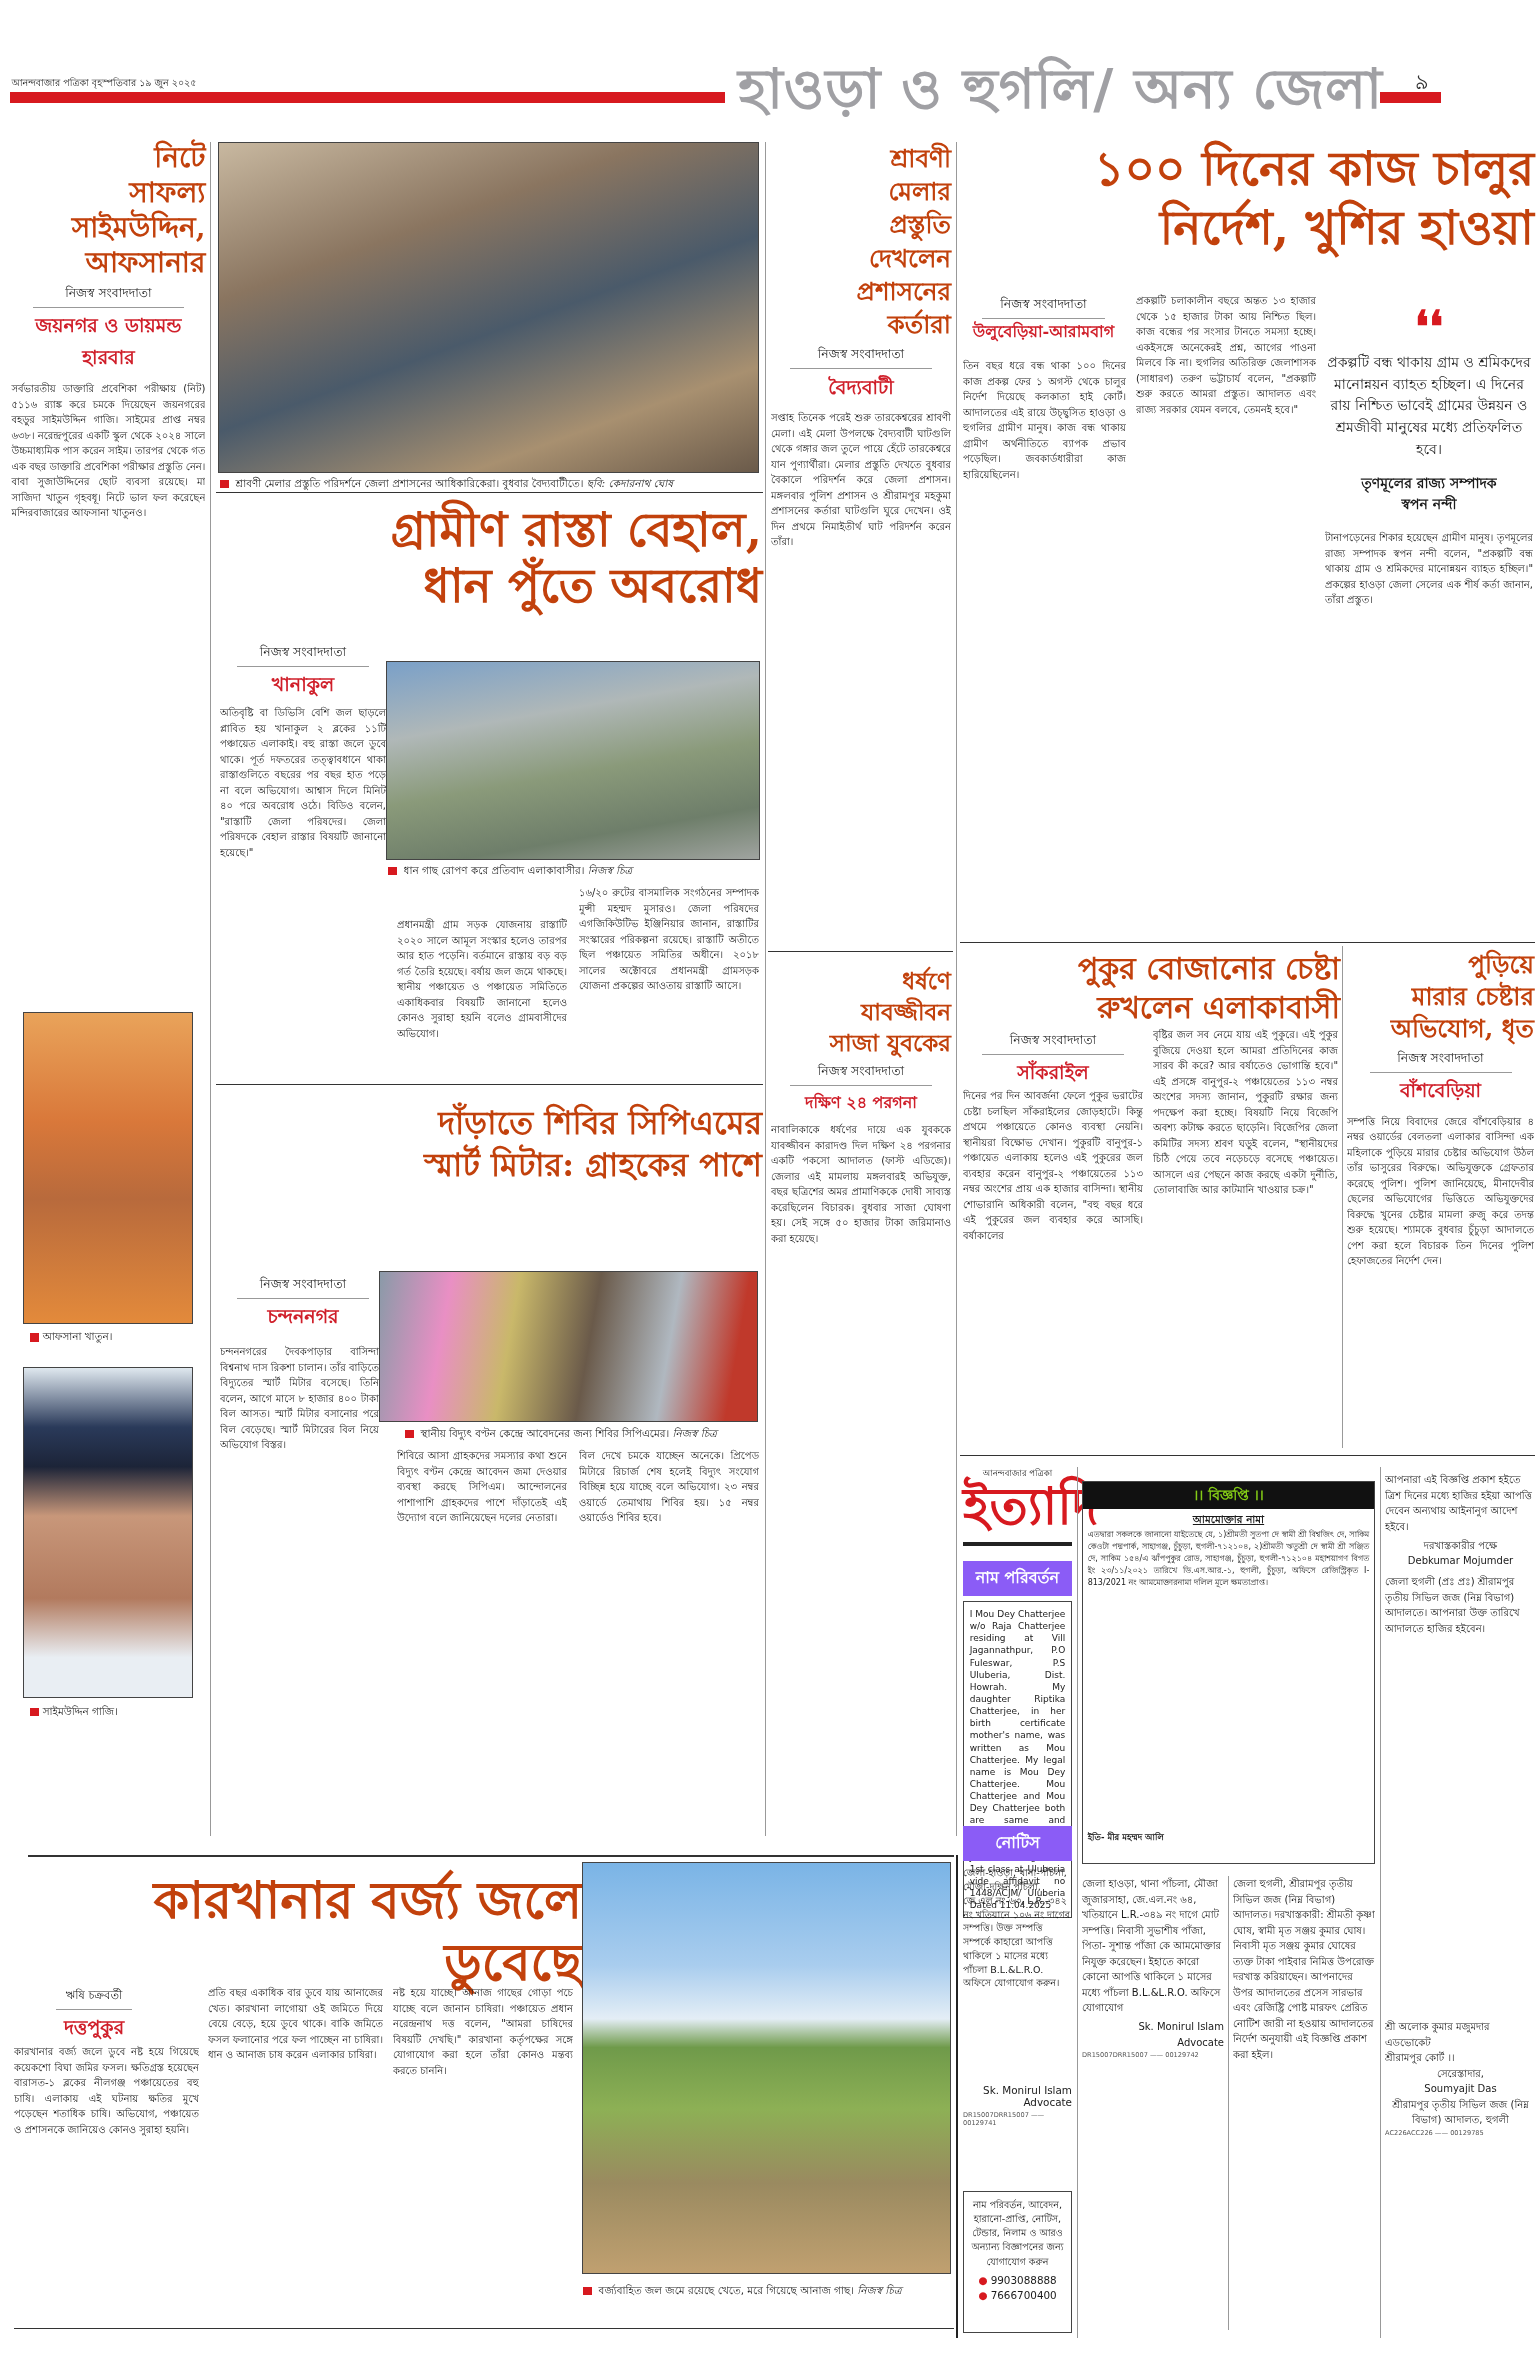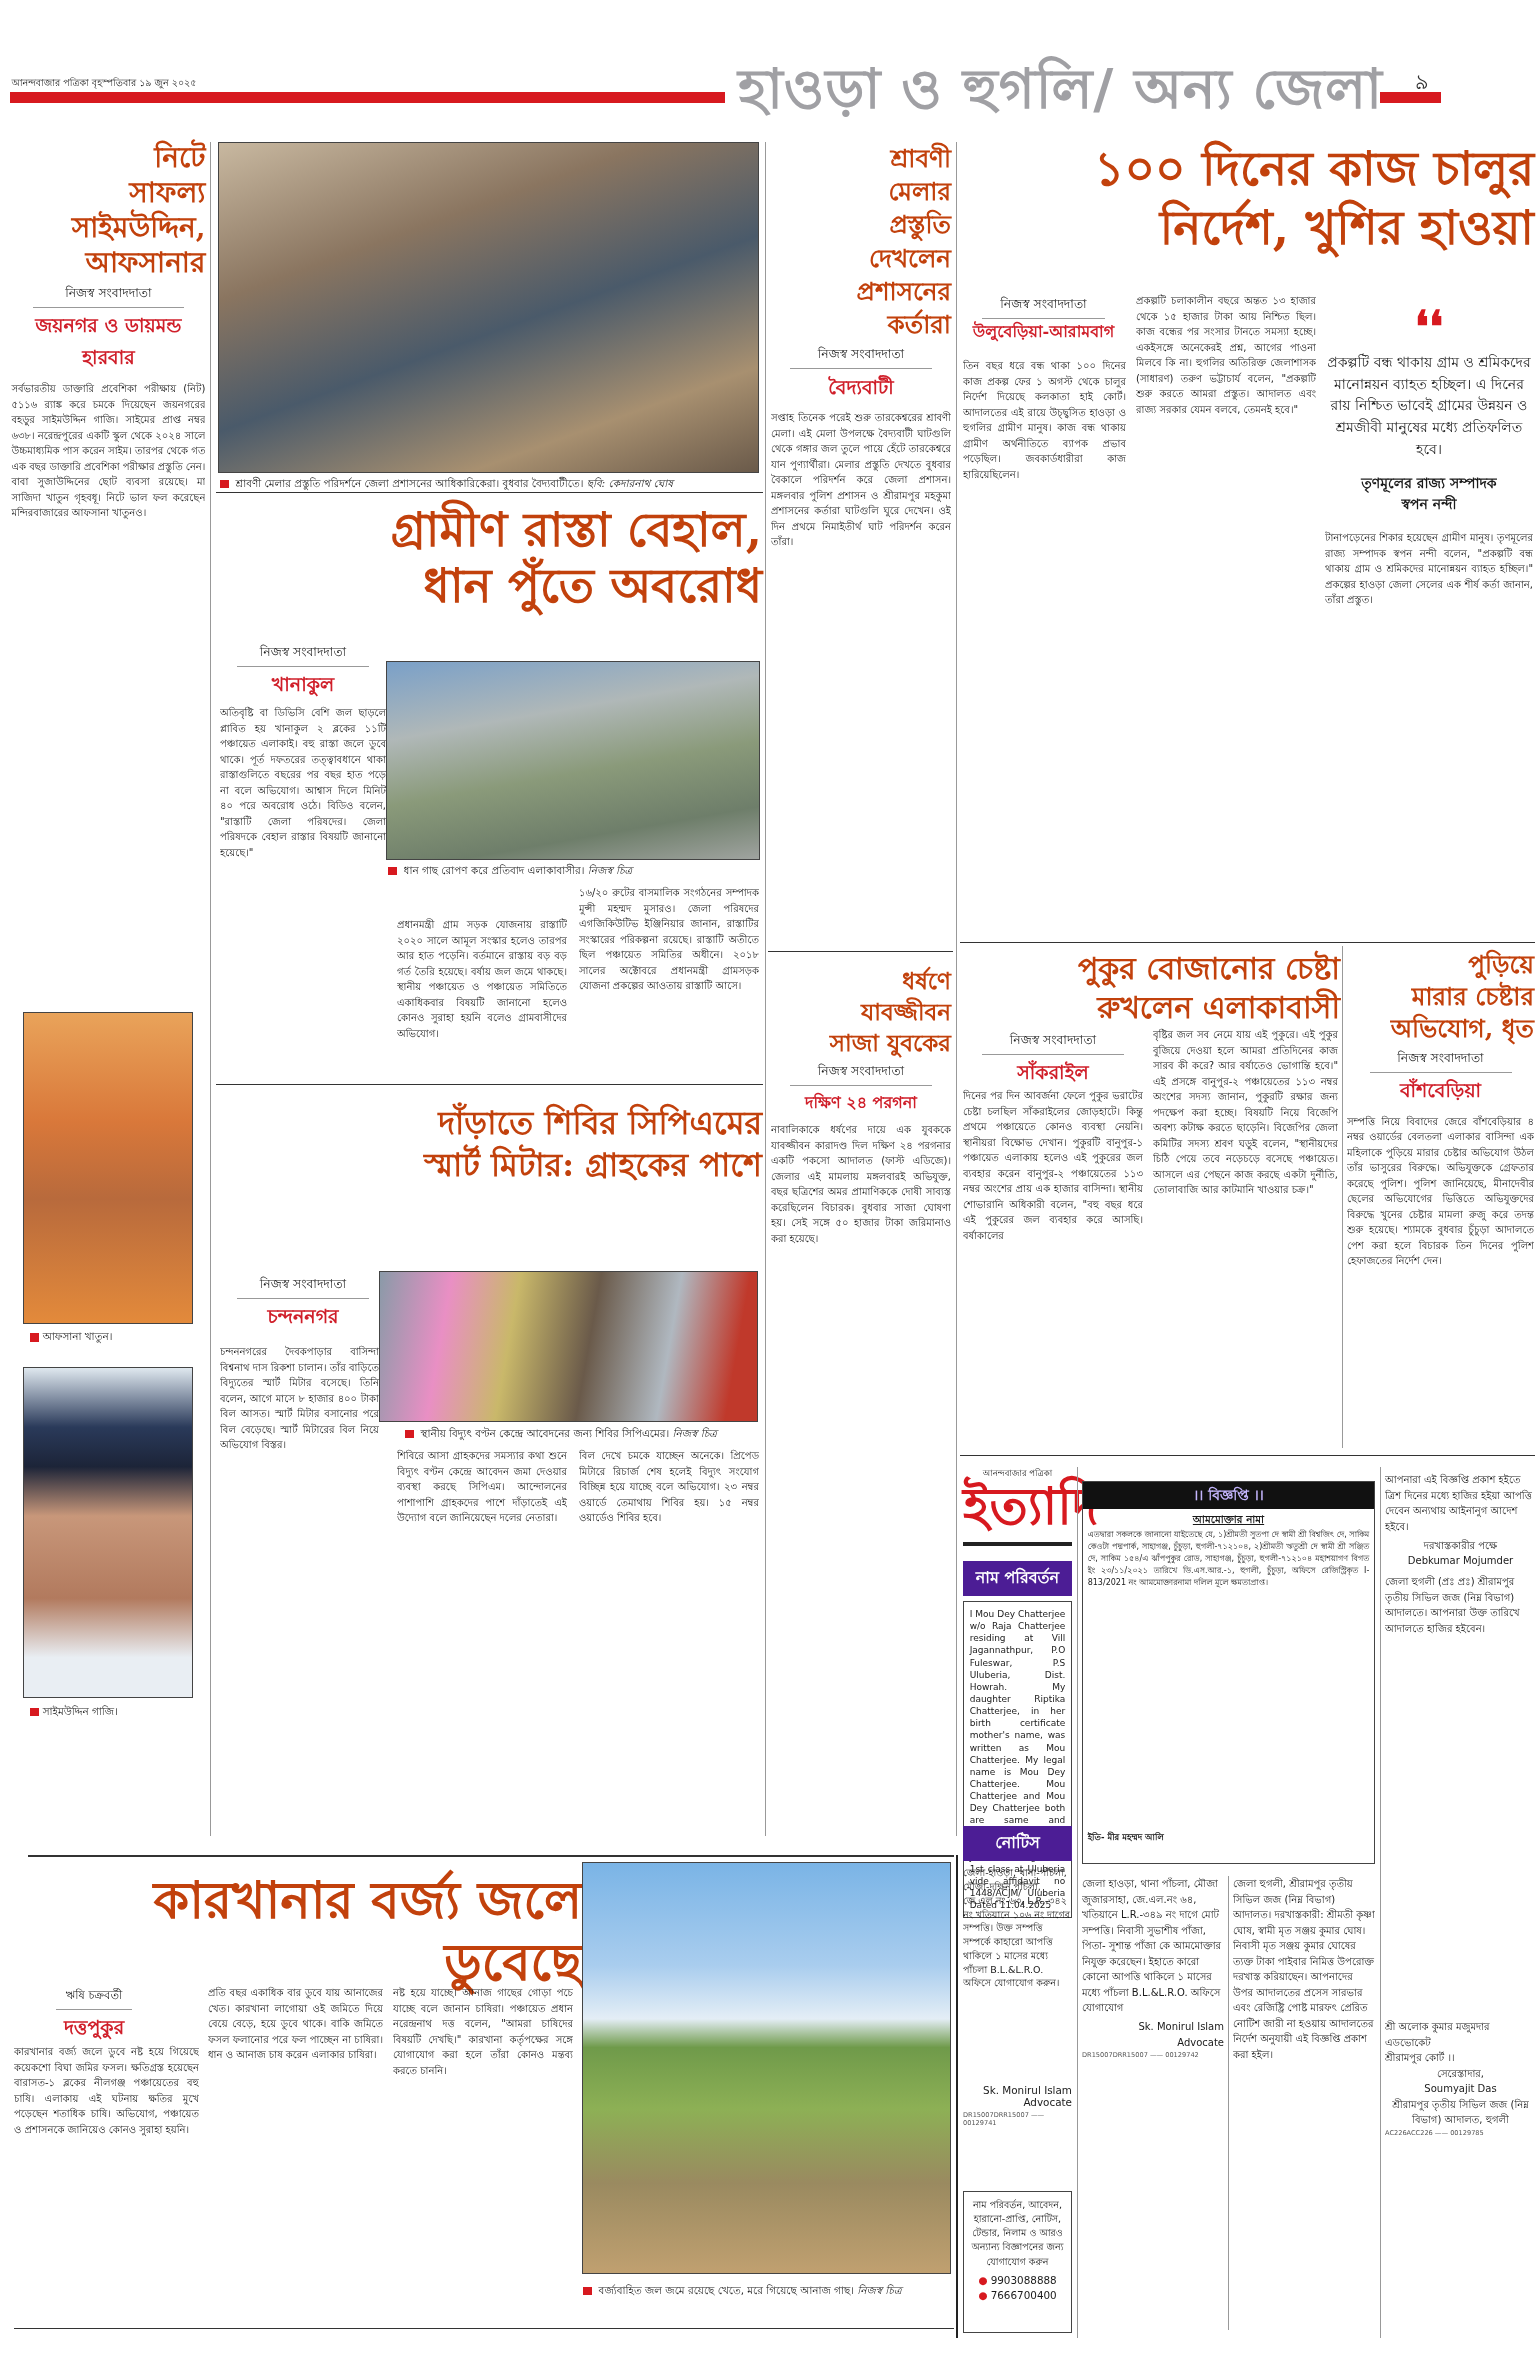--- a/index.html
+++ b/index.html
@@ -18,22 +18,22 @@
 .vrule{background:#999;width:0.9px}
 .hrule{background:#333;height:1.9px}
 .photo{overflow:hidden;border:0.9px solid #444}
 .cap{font-size:10.4px;color:#222;white-space:nowrap;overflow:hidden}
 .cap:before{content:"";display:inline-block;width:8.5px;height:8.5px;background:#d7191f;margin-right:3.8px;vertical-align:middle}
 .cap i{font-style:italic}
 .quote-mark{color:#d7191f;font-size:44px;font-weight:bold;text-align:center;font-family:"DejaVu Serif",serif}
 .qtext{font-size:14px;text-align:center;line-height:1.55;color:#222}
 .qauthor{font-size:14px;text-align:center;font-weight:bold;line-height:1.5;margin-top:13px}
 .ad-box{border:0.9px solid #444;padding:5.7px;font-size:10.4px;line-height:1.4}
-.ad-header{background:#4c1d95;color:#fff;text-align:center;font-weight:bold;font-size:16px;padding:3.8px 0}
-.black-header{background:#111;color:#c4b5fd;text-align:center;font-weight:bold;font-size:14px;padding:3.8px 0}
+.ad-header{background:#8b5cf6;color:#fff;text-align:center;font-weight:bold;font-size:16px;padding:3.8px 0}
+.black-header{background:#111;color:#84cc16;text-align:center;font-weight:bold;font-size:14px;padding:3.8px 0}
 .ittyadi{font-size:51px;color:#d7191f;font-weight:bold;font-family:"DejaVu Serif",serif;text-align:center;line-height:1}
 </style>
 </head>
 <body>
 
 <div class="abs masthead">
   <div class="abs mast-date">আনন্দবাজার পত্রিকা বৃহস্পতিবার ১৯ জুন ২০২৫</div>
   <div class="abs redbar-l"></div>
   <div class="abs mast-title">হাওড়া ও হুগলি/ অন্য জেলা</div>
   <div class="abs redbar-r"></div>

